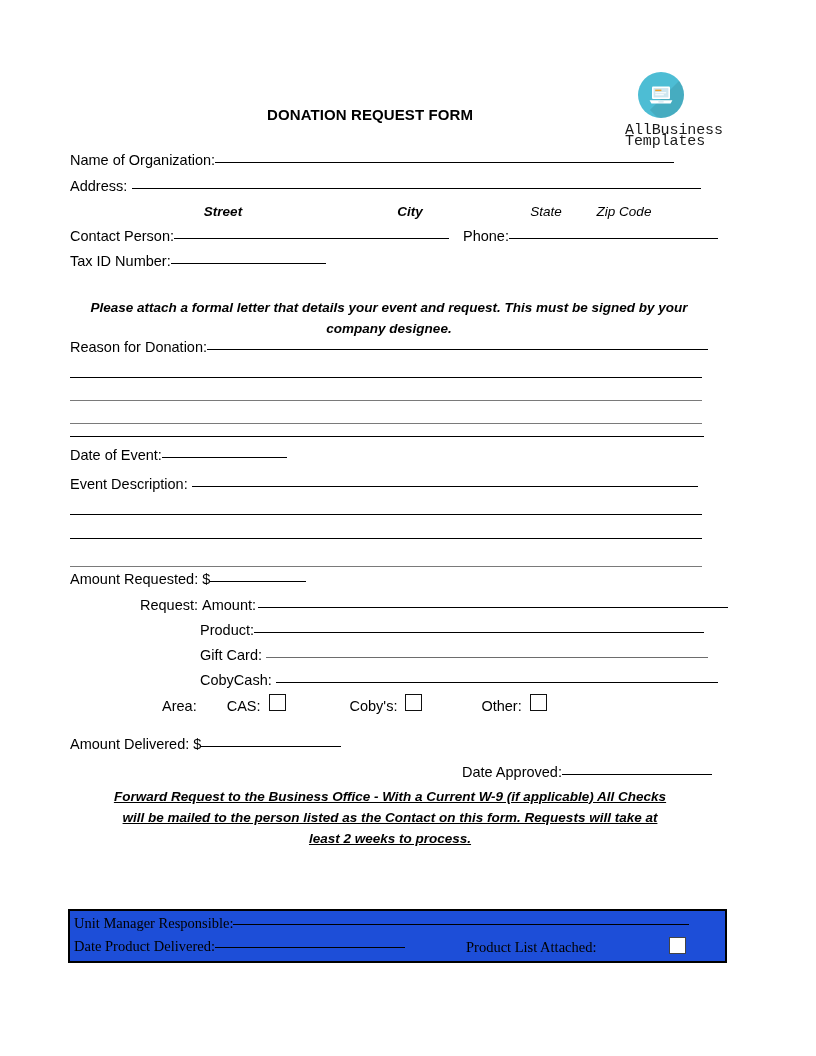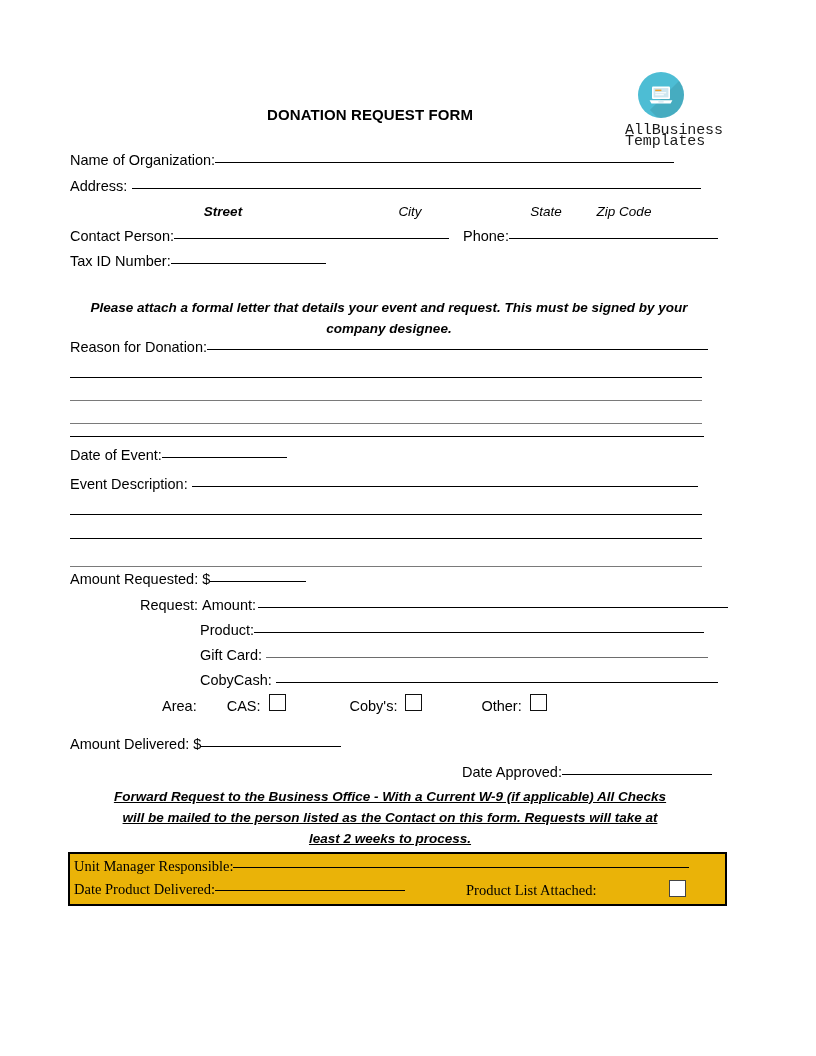--- a/index.html
+++ b/index.html
@@ -142,25 +142,25 @@
     height: 15px;
     border: 1.3px solid #111;
     background: #fff;
     vertical-align: -2px;
   }
 
   
   .bottom-box {
     position: absolute;
     left: 68px;
-    top: 852px;
+    top: 909px;
     width: 655px;
     height: 50px;
     border: 2.4px solid #000;
-    background: #eab308;
+    background: #1d4ed8;
   }
   .serif {
     font-family: "Liberation Serif", serif;
     font-size: 14.5px;
     white-space: nowrap;
   }
   .serif-rule {
     display: inline-block;
     border-bottom: 1.2px solid #000;
     height: 0;
@@ -207,21 +207,21 @@
     <span class="lbl">Address:</span>
     <span class="rule" style="width:569px; margin-left:5px;"></span>
   </div>
 
   <div class="row" style="left:70px; top:152px;">
     <span class="lbl">Name of Organization:</span>
     <span class="rule" style="width:459px;"></span>
   </div>
 
   <div class="instruction" style="left:188px; top:201px; width:70px; font-weight:bold;">Street</div>
-  <div class="instruction" style="left:380px; top:201px; width:60px; font-weight:normal;">City</div>
+  <div class="instruction" style="left:380px; top:201px; width:60px; font-weight:bold;">City</div>
   <div class="instruction" style="left:516px; top:201px; width:60px; font-weight:normal;">State</div>
   <div class="instruction" style="left:584px; top:201px; width:80px; font-weight:normal;">Zip Code</div>
 
   <div class="row" style="left:70px; top:228px;">
     <span class="lbl">Contact Person:</span>
     <span class="rule" style="width:275px;"></span>
   </div>
   <div class="row" style="left:463px; top:228px;">
     <span class="lbl">Phone:</span>
     <span class="rule" style="width:209px;"></span>

